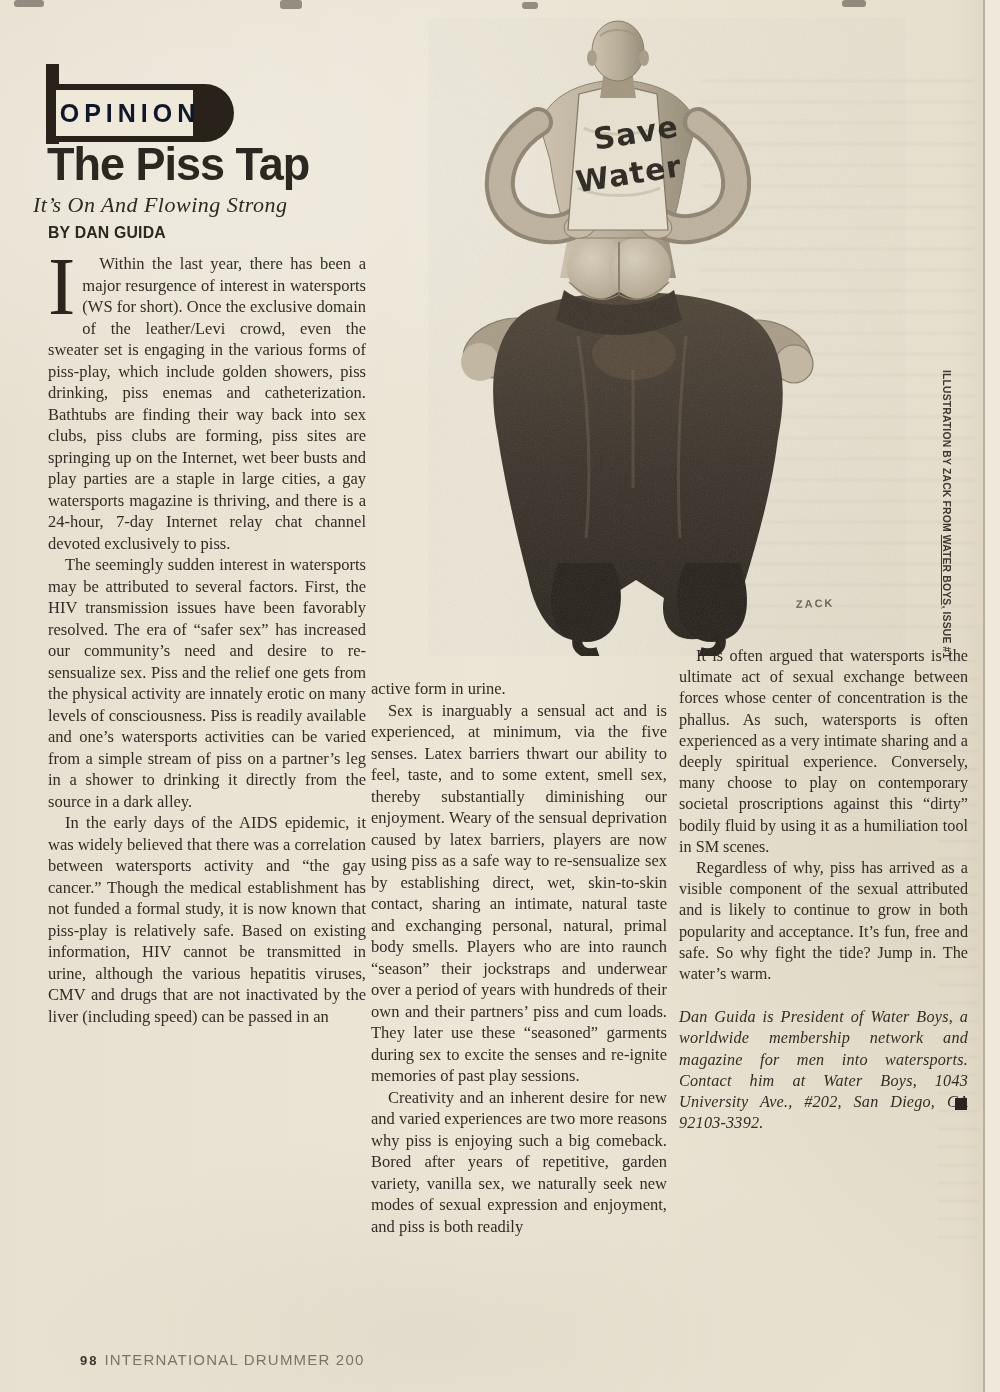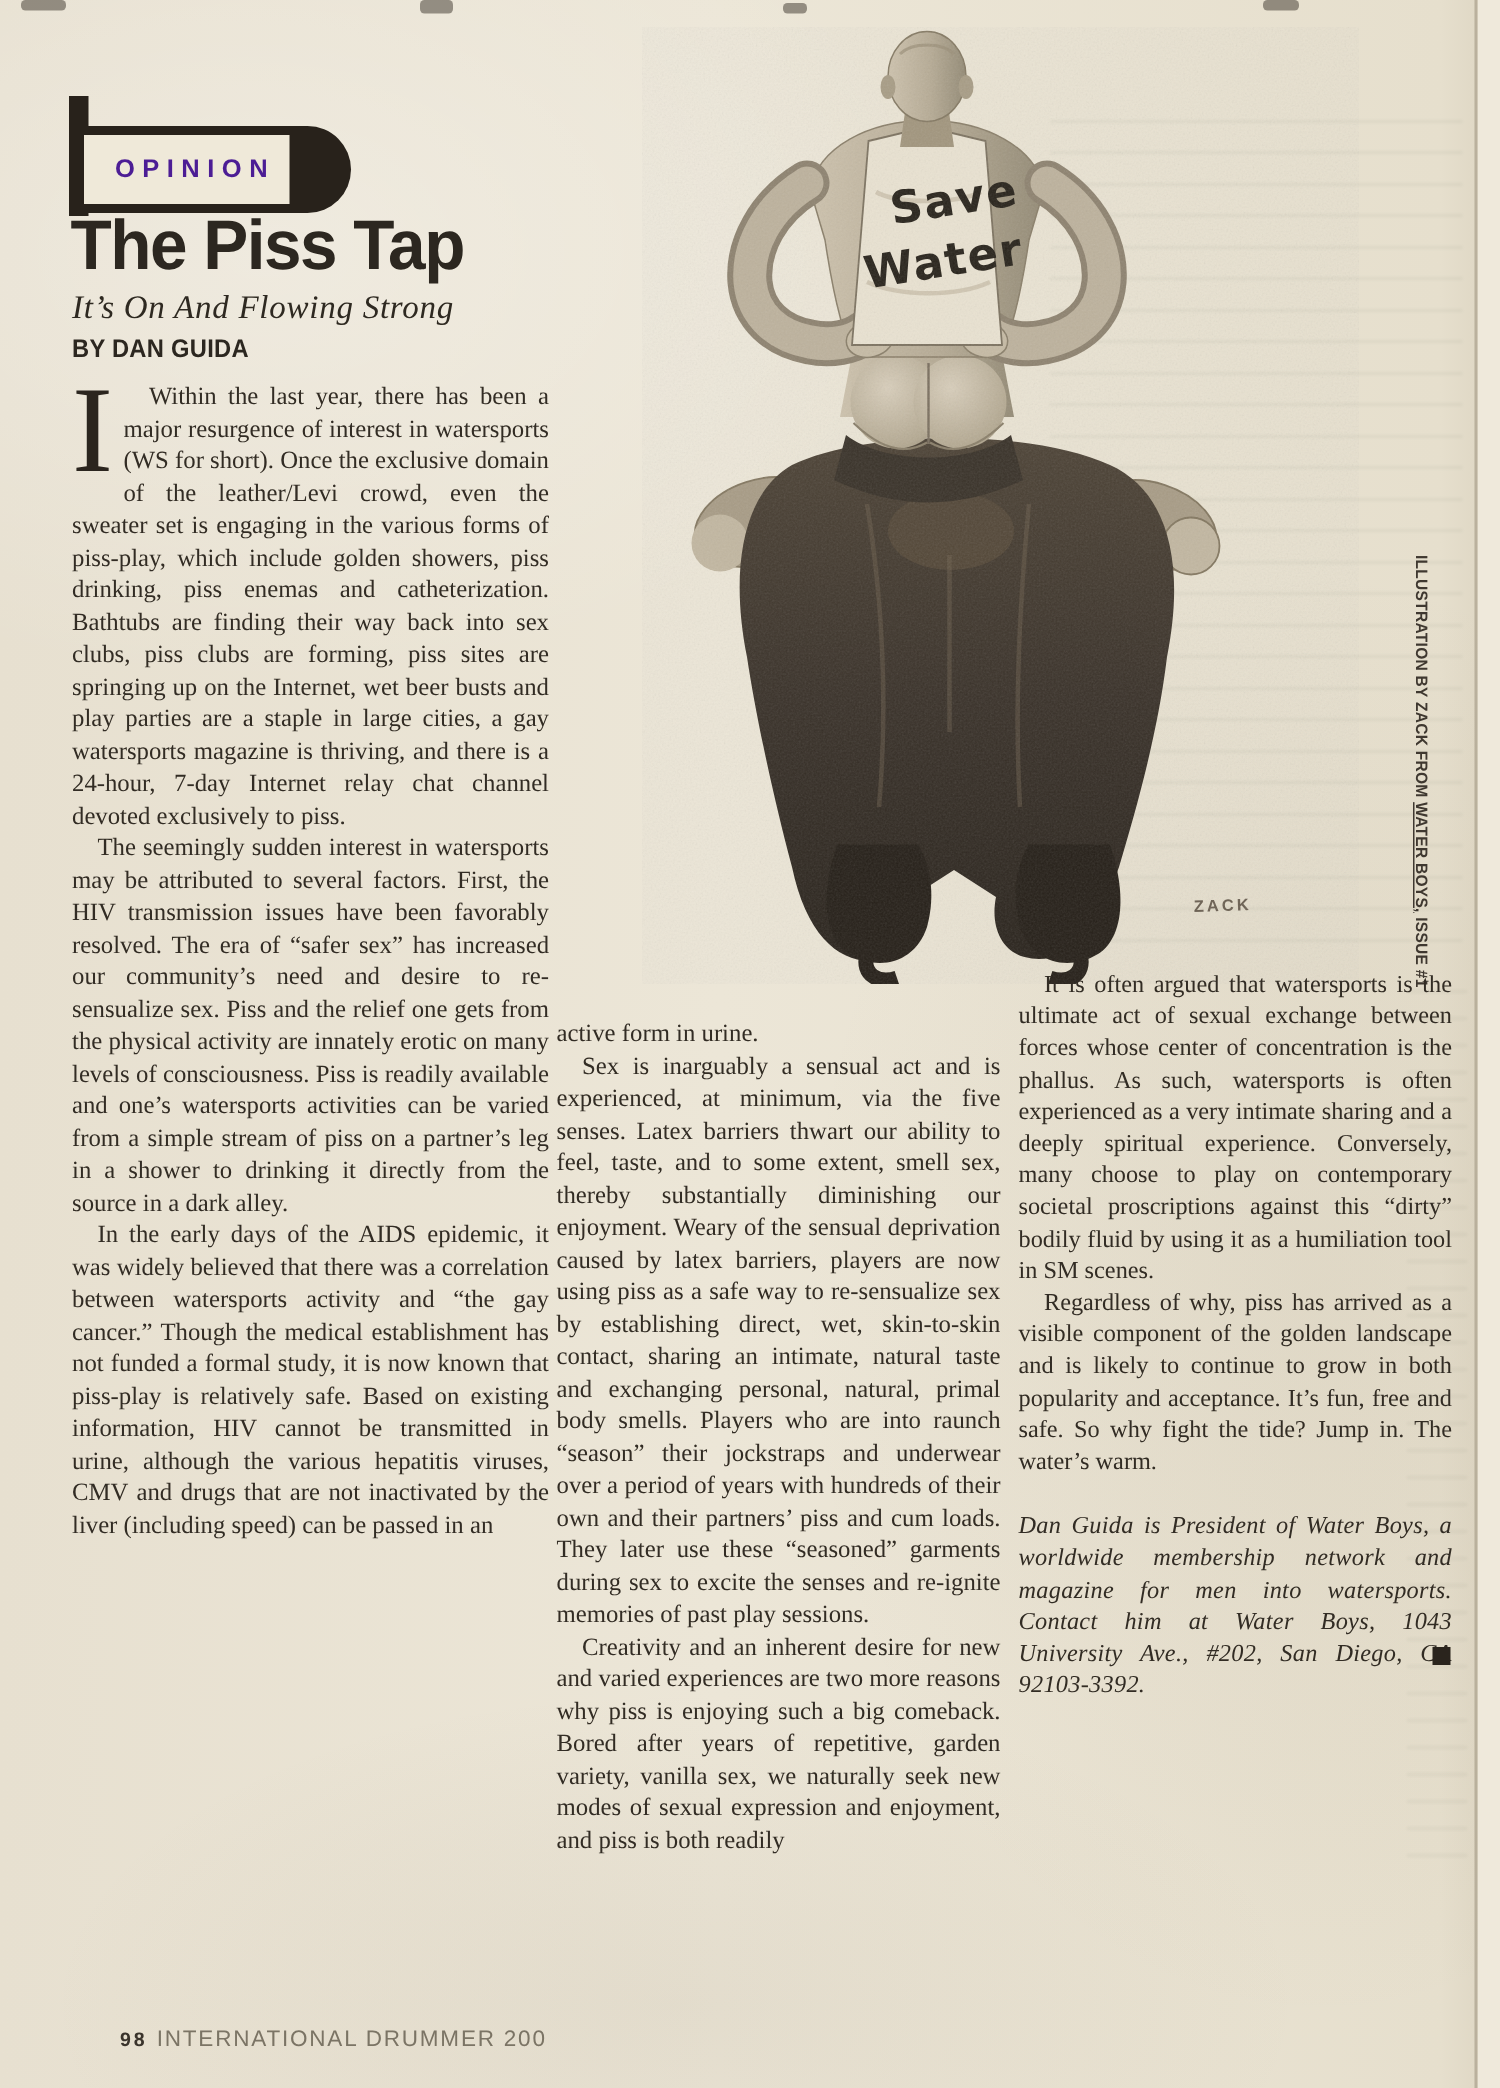--- a/index.html
+++ b/index.html
@@ -22,27 +22,27 @@
     background:repeating-linear-gradient(180deg,#4a5e4a 0 2px,transparent 2px 21px);}
   .bleed2{position:absolute;left:938px;top:660px;width:40px;height:590px;opacity:.05;filter:blur(1px);
     background:repeating-linear-gradient(180deg,#41503f 0 2px,transparent 2px 18px);}
 
   
   .badge{position:absolute;left:46px;top:64px;width:200px;height:82px;}
   .badge-vbar{position:absolute;left:0;top:0;width:13px;height:80px;background:#28221b;}
   .badge-hbar{position:absolute;left:0;top:20px;width:188px;height:58px;background:#28221b;border-radius:0 29px 29px 0;}
   .badge-white{position:absolute;left:10px;top:26px;width:137px;height:46px;background:#efe9d9;
     display:flex;align-items:center;justify-content:center;}
-  .badge-label{font-family:"Liberation Sans",sans-serif;font-weight:800;font-size:17px;
-    letter-spacing:5px;color:#4c1d95;padding-left:11px;}
+  .badge-label{font-family:"Liberation Sans",sans-serif;font-weight:800;font-size:25px;
+    letter-spacing:5px;color:#0f172a;padding-left:11px;}
 
   
   .title{position:absolute;left:47px;top:137px;font-family:"Liberation Sans",sans-serif;
     font-weight:800;font-size:45px;letter-spacing:-1px;color:#2c2720;transform:scaleY(1.04);transform-origin:left top;}
-  .subtitle{position:absolute;left:48px;top:192px;font-style:italic;font-size:22px;color:#2e2921;letter-spacing:.5px;}
+  .subtitle{position:absolute;left:33px;top:192px;font-style:italic;font-size:22px;color:#2e2921;letter-spacing:.5px;}
   .byline{position:absolute;left:48px;top:223px;font-family:"Liberation Sans",sans-serif;
     font-weight:700;font-size:17px;color:#2c2720;letter-spacing:.2px;transform:scaleX(.93);transform-origin:left top;}
 
   
   .col{position:absolute;font-size:16.5px;line-height:21.5px;text-align:justify;color:#322c24;}
   .col p{margin:0;text-indent:17px;}
   .col p.nofirst{text-indent:0;}
   .col1{left:48px;top:253px;width:318px;}
   .col2{left:371px;top:651px;width:296px;margin-top:27px;}
   .col3{left:679px;top:646px;width:289px;font-size:16.2px;line-height:21.2px;}
@@ -174,19 +174,19 @@
 </div>
 
 <div class="col col2">
   <p class="nofirst">active form in urine.</p>
   <p>Sex is inarguably a sensual act and is experienced, at minimum, via the five senses. Latex barriers thwart our ability to feel, taste, and to some extent, smell sex, thereby substantially diminishing our enjoyment. Weary of the sensual deprivation caused by latex barriers, players are now using piss as a safe way to re-sensualize sex by establishing direct, wet, skin-to-skin contact, sharing an intimate, natural taste and exchanging personal, natural, primal body smells. Players who are into raunch “season” their jockstraps and underwear over a period of years with hundreds of their own and their partners’ piss and cum loads. They later use these “seasoned” garments during sex to excite the senses and re-ignite memories of past play sessions.</p>
   <p>Creativity and an inherent desire for new and varied experiences are two more reasons why piss is enjoying such a big comeback. Bored after years of repetitive, garden variety, vanilla sex, we naturally seek new modes of sexual expression and enjoyment, and piss is both readily</p>
 </div>
 
 <div class="col col3">
   <p>It is often argued that watersports is the ultimate act of sexual exchange between forces whose center of concentration is the phallus. As such, watersports is often experienced as a very intimate sharing and a deeply spiritual experience. Conversely, many choose to play on contemporary societal proscriptions against this “dirty” bodily fluid by using it as a humiliation tool in SM scenes.</p>
-  <p>Regardless of why, piss has arrived as a visible component of the golden landscape and is likely to continue to grow in both popularity and acceptance. It’s fun, free and safe. So why fight the tide? Jump in. The water’s warm.</p>
+  <p>Regardless of why, piss has arrived as a visible component of the sexual attributed and is likely to continue to grow in both popularity and acceptance. It’s fun, free and safe. So why fight the tide? Jump in. The water’s warm.</p>
   <p class="bio nofirst"><span>Dan Guida is President of Water Boys, a worldwide membership network and magazine for men into watersports. Contact him at Water Boys, 1043 University Ave., #202, San Diego, CA 92103-3392.</span><span class="end-mark"></span></p>
 </div>
 
 <div class="footer">
   <span class="footer-page">98</span><span class="footer-title">INTERNATIONAL DRUMMER 200</span>
 </div>
 
 </body></html>

